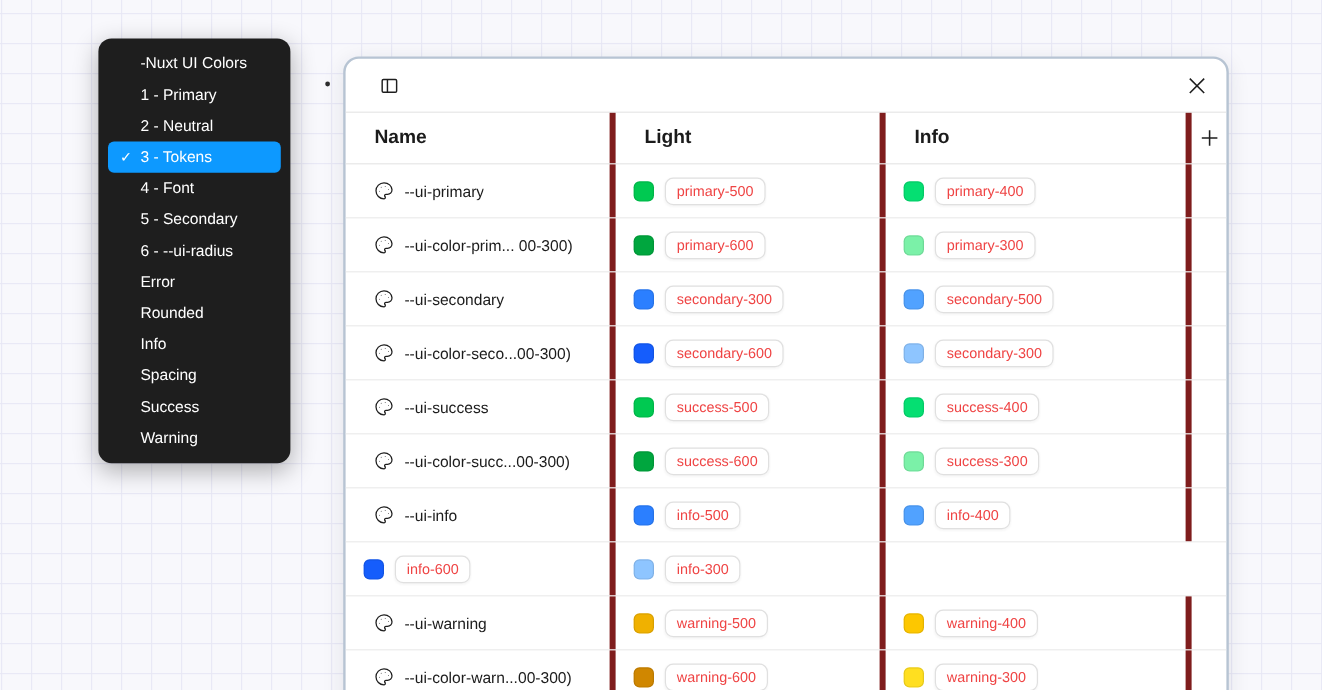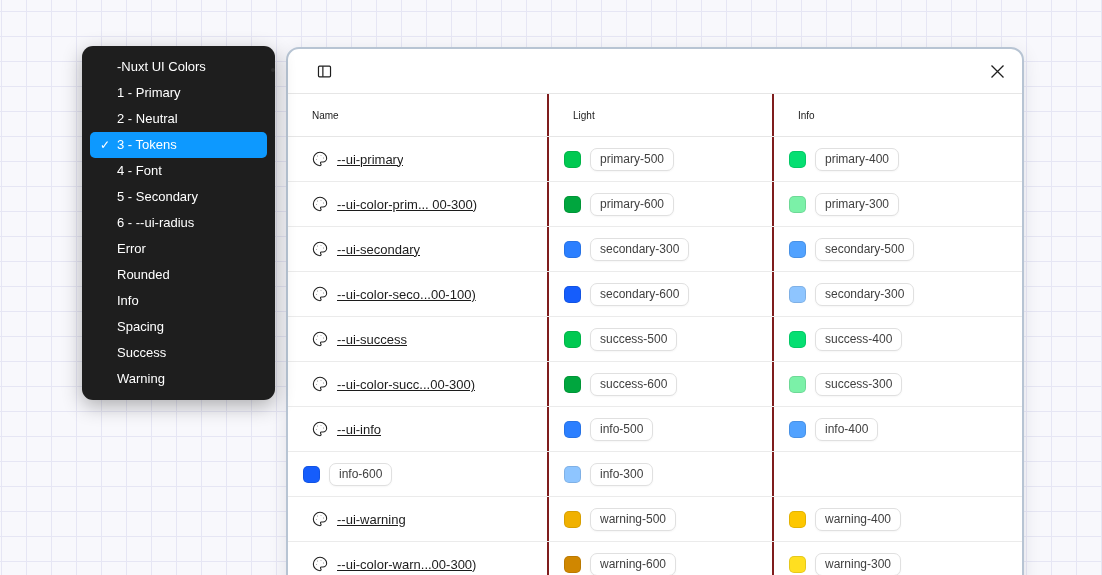--- a/index.html
+++ b/index.html
@@ -42,56 +42,56 @@
     border-radius: 4px; color: #1e1e1e;
   }
 
   
   .tbl-header, .tbl-row {
     display: grid;
     grid-template-columns: 220px 225px 255px 1fr;
     align-items: stretch;
   }
   .tbl-header { height: 43px; border-bottom: 1px solid #e6e6e6; }
-  .tbl-header .cell { display: flex; align-items: center; font-size: 10px; font-weight: 400; }
+  .tbl-header .cell { display: flex; align-items: center; font-size: 16px; font-weight: 700; }
   .cell { padding-left: 24px; min-width: 0; }
-  .cell + .cell { border-left: 2px solid #7f1d1d; margin-left: 39px; }
+  .cell + .cell { border-left: 5px solid #7f1d1d; }
   .cell.swcell { padding-left: 15px; }
   .cell.pluscell { padding: 0; display: flex; align-items: center; justify-content: center; }
 
   .tbl-row { height: 45px; border-bottom: 1px solid #ebebeb; }
   .tbl-row .cell { display: flex; align-items: center; gap: 9px; }
   .var-name {
     font-size: 13px; color: #1c1c1c;
-    white-space: nowrap; overflow: hidden; text-decoration: underline;
+    white-space: nowrap; overflow: hidden;
   }
   .palette { flex: 0 0 auto; color: #1e1e1e; display: flex; }
 
   .swatch {
     width: 17px; height: 17px; border-radius: 5px;
     box-shadow: inset 0 0 0 1px rgba(0,0,0,0.10);
     flex: 0 0 auto;
   }
   .pill {
     display: inline-flex; align-items: center;
     height: 23px; padding: 0 9px;
     background: #fff;
     border: 1px solid #e0e0e0;
     border-radius: 7px;
-    font-size: 12px; color: #404040;
+    font-size: 12px; color: #ef4444;
     box-shadow: 0 1px 2px rgba(0,0,0,0.04);
     white-space: nowrap;
   }
   .chip { display: flex; align-items: center; gap: 9px; cursor: default; }
 
   
   .menu {
     position: absolute;
-    left: 82px; top: 46px;
-    width: 193px;
+    left: 82px; top: 32px;
+    width: 160px;
     background: #1e1e1e;
     border-radius: 11px;
     padding: 8px;
     z-index: 10;
     box-shadow: 0 6px 20px rgba(0,0,0,0.30);
     list-style: none;
   }
   .menu-item {
     position: relative;
     height: 26px; line-height: 26px;
@@ -241,21 +241,21 @@
     <div class="cell">
       <span class="palette">
         <svg width="16" height="16" viewBox="0 0 24 24" fill="none" stroke="currentColor" stroke-width="1.6" stroke-linecap="round" stroke-linejoin="round">
           <circle cx="13.5" cy="6.5" r="0.6" fill="currentColor" stroke="none"></circle>
           <circle cx="17.5" cy="10.5" r="0.6" fill="currentColor" stroke="none"></circle>
           <circle cx="8.5" cy="7.5" r="0.6" fill="currentColor" stroke="none"></circle>
           <circle cx="6.5" cy="12.5" r="0.6" fill="currentColor" stroke="none"></circle>
           <path d="M12 2C6.5 2 2 6.5 2 12s4.5 10 10 10c.93 0 1.65-.75 1.65-1.69 0-.44-.18-.84-.44-1.12-.29-.29-.44-.65-.44-1.13a1.64 1.64 0 0 1 1.67-1.67h2c3.05 0 5.55-2.5 5.55-5.55C21.97 6.01 17.46 2 12 2z"></path>
         </svg>
       </span>
-      <span class="var-name">--ui-color-seco...00-100)</span>
+      <span class="var-name">--ui-color-seco...00-300)</span>
     </div>
     <div class="cell swcell">
       <span class="chip">
         <span class="swatch" style="background: rgb(21, 93, 252);"></span>
         <span class="pill">secondary-600</span>
       </span>
     </div>
     <div class="cell swcell">
       <span class="chip">
         <span class="swatch" style="background: rgb(142, 197, 255);"></span>

